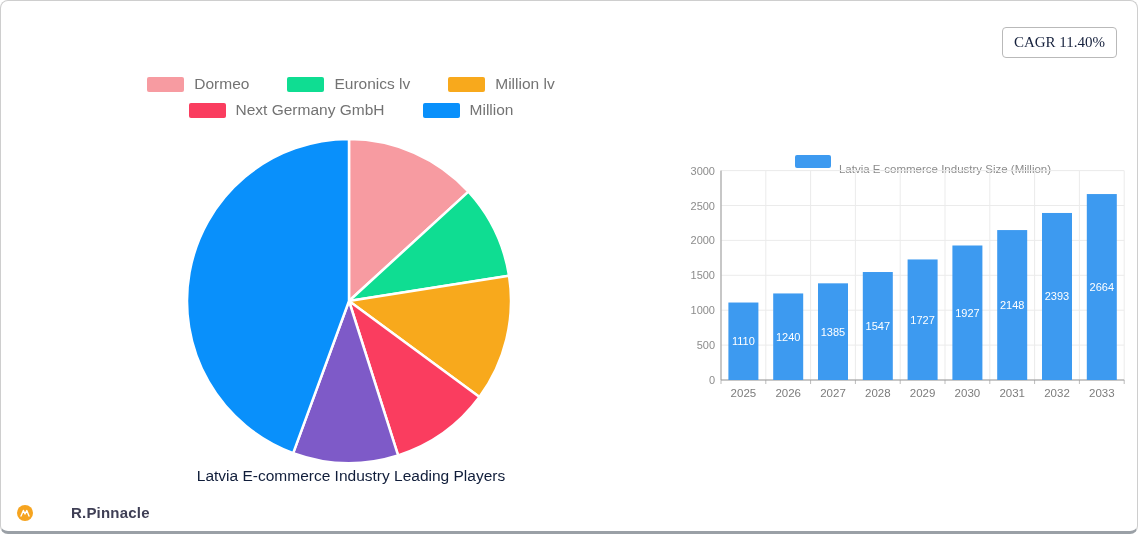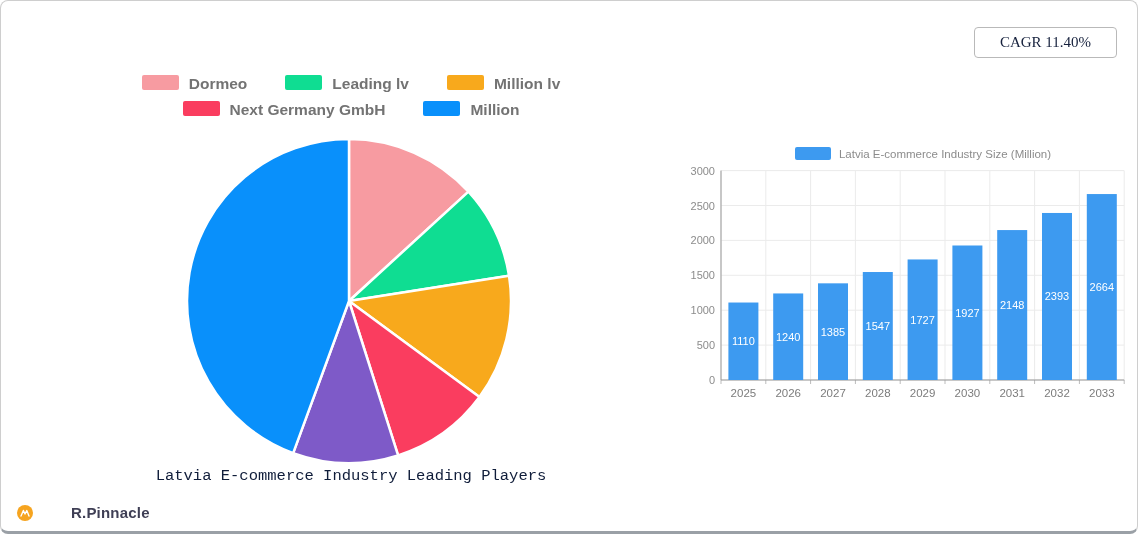--- a/index.html
+++ b/index.html
@@ -4,44 +4,44 @@
 <style>
   html,body{margin:0;padding:0;background:#fff;font-family:"Liberation Sans",sans-serif;}
   .card{
     position:relative;width:1136px;height:530px;margin:0;
     background:#fff;border:1px solid #cecece;border-bottom:3px solid #9aa0a6;
     border-radius:8px;overflow:hidden;
   }
   .cagr-badge{
     position:absolute;top:26px;right:20px;
     border:1px solid #b9b9b9;border-radius:4px;
-    padding:6px 25px;font-family:"Liberation Serif",serif;
+    padding:6px 11px;font-family:"Liberation Serif",serif;
     font-size:15px;color:#15203c;background:#fff;white-space:nowrap;
   }
   
   .pie-legend{
     position:absolute;left:0;top:74px;width:700px;
     display:flex;flex-direction:column;align-items:center;row-gap:8px;
   }
   .pie-legend .legend-row{display:flex;align-items:center;column-gap:38px;}
-  .legend-item{display:flex;align-items:flex-start;column-gap:10px;cursor:pointer;font-weight:bold;}
+  .legend-item{display:flex;align-items:center;column-gap:10px;cursor:pointer;}
   .legend-swatch{width:37px;height:15px;border-radius:2px;display:inline-block;}
   .legend-label{font-size:15.5px;color:#737373;}
   .pie-svg{position:absolute;left:168px;top:120px;}
   .pie-title{
     position:absolute;left:0;top:466px;width:700px;text-align:center;
-    font-family:Liberation Mono, monospace;font-size:15.5px;color:#101d3a;
+    font-family:Liberation Sans, sans-serif;font-size:15.5px;color:#101d3a;
   }
   
   .bar-legend{
     position:absolute;left:720px;top:146px;width:404px;
     display:flex;justify-content:center;align-items:center;column-gap:8px;cursor:pointer;
   }
   .bar-legend .legend-swatch{width:36px;height:13px;}
-  .bar-legend .legend-label{font-size:11.5px;color:#8c8c8c;}
+  .bar-legend .legend-label{font-size:11.5px;color:#8c8c8c;margin-top:16px;}
   .bar-svg{position:absolute;left:680px;top:140px;}
   
   .brand{
     position:absolute;left:16px;bottom:10px;
     display:flex;align-items:center;column-gap:6px;
   }
   .brand-circle{
     width:16px;height:16px;border-radius:50%;display:inline-flex;
     align-items:center;justify-content:center;
   }
@@ -55,21 +55,21 @@
   <div class="cagr-badge">CAGR 11.40%</div>
 
   <div class="pie-legend" id="pie-legend">
       <div class="legend-row">
         <span class="legend-item">
           <span class="legend-swatch" style="background: rgb(247, 155, 161);"></span>
           <span class="legend-label">Dormeo</span>
         </span>
         <span class="legend-item">
           <span class="legend-swatch" style="background: rgb(15, 221, 146);"></span>
-          <span class="legend-label">Leading lv</span>
+          <span class="legend-label">Euronics lv</span>
         </span>
         <span class="legend-item">
           <span class="legend-swatch" style="background: rgb(248, 169, 28);"></span>
           <span class="legend-label">Million lv</span>
         </span>
       </div>
       <div class="legend-row">
         <span class="legend-item">
           <span class="legend-swatch" style="background: rgb(250, 61, 95);"></span>
           <span class="legend-label">Next Germany GmbH</span>

